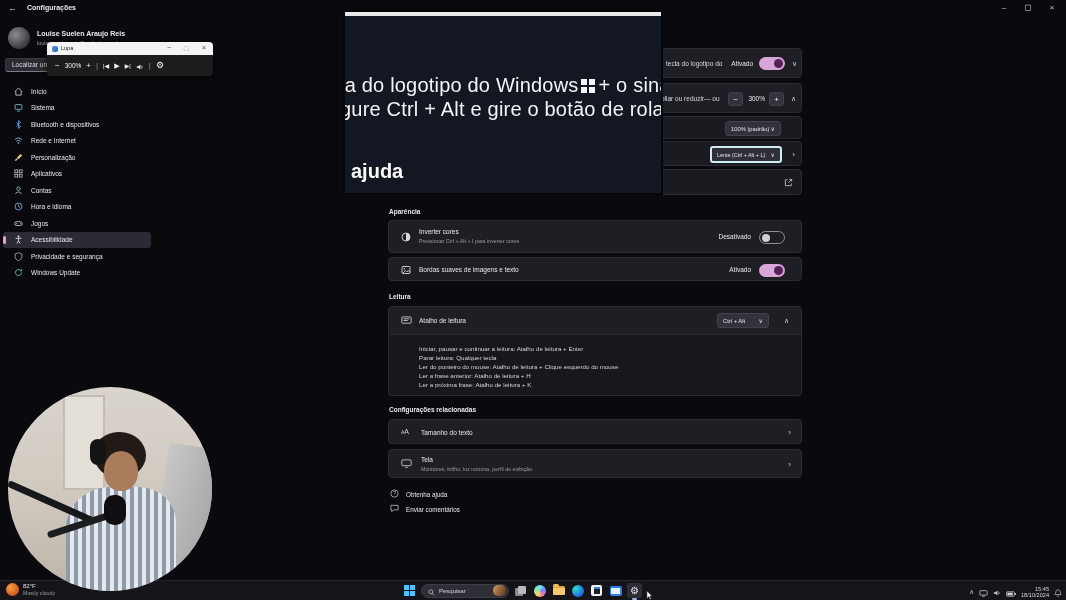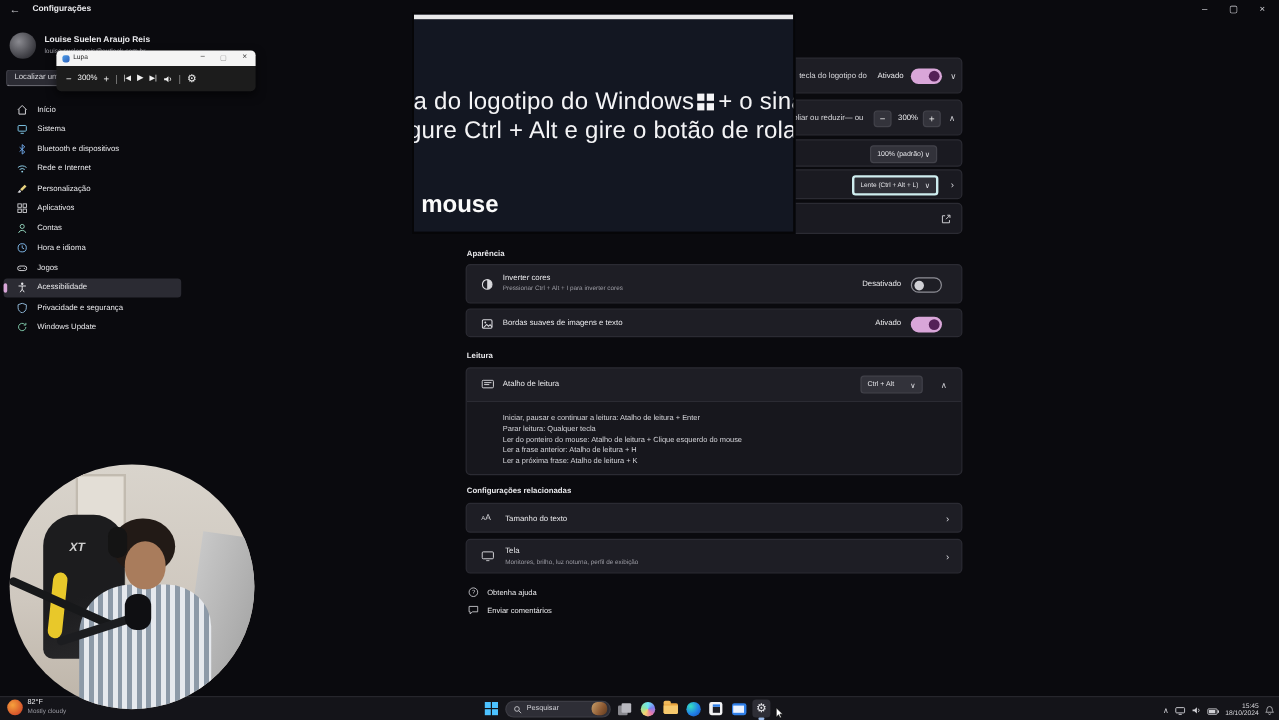--- a/index.html
+++ b/index.html
@@ -405,21 +405,21 @@
       </svg></span>
   <span>Enviar comentários</span>
 </div>
 
 <div class="lens">
   <div class="lens-topstrip"></div>
   <div class="lens-line lens-line1">
     <span>la do logotipo do Windows</span><span class="win-grid"><i></i><i></i><i></i><i></i></span><span>+ o sinal d</span>
   </div>
   <div class="lens-line lens-line2">gure Ctrl + Alt e gire o botão de rolagem</div>
-  <div class="lens-zoomword">mouse</div>
+  <div class="lens-zoomword">ajuda</div>
 </div>
 
 <div class="lupa">
   <div class="lupa-titlebar">
     <span class="lupa-ic"></span>
     <span class="lupa-title">Lupa</span>
     <span class="lupa-min">−</span>
     <span class="lupa-max">▢</span>
     <span class="lupa-close">×</span>
   </div>
@@ -436,23 +436,20 @@
           <path d="M7 3.2a2.6 2.6 0 0 1 0 3.6" fill="none" stroke="#f2f2f2" stroke-width="0.9"></path>
         </svg></span>
     <span class="sep">|</span>
     <span class="g" style="font-size:9px;">⚙</span>
   </div>
 </div>
 
 <div class="webcam">
   <div class="wc-door"></div>
   <div class="wc-monitor"></div>
-  <div class="wc-chair">
-    <span class="wc-chair-logo">XT</span>
-  </div>
   <div class="wc-body"></div>
   <div class="wc-hair"></div>
   <div class="wc-phones"></div>
   <div class="wc-face"></div>
   <div class="wc-micarm"></div>
   <div class="wc-micarm2"></div>
   <div class="wc-michead"></div>
 </div>
 
 <div class="taskbar">

